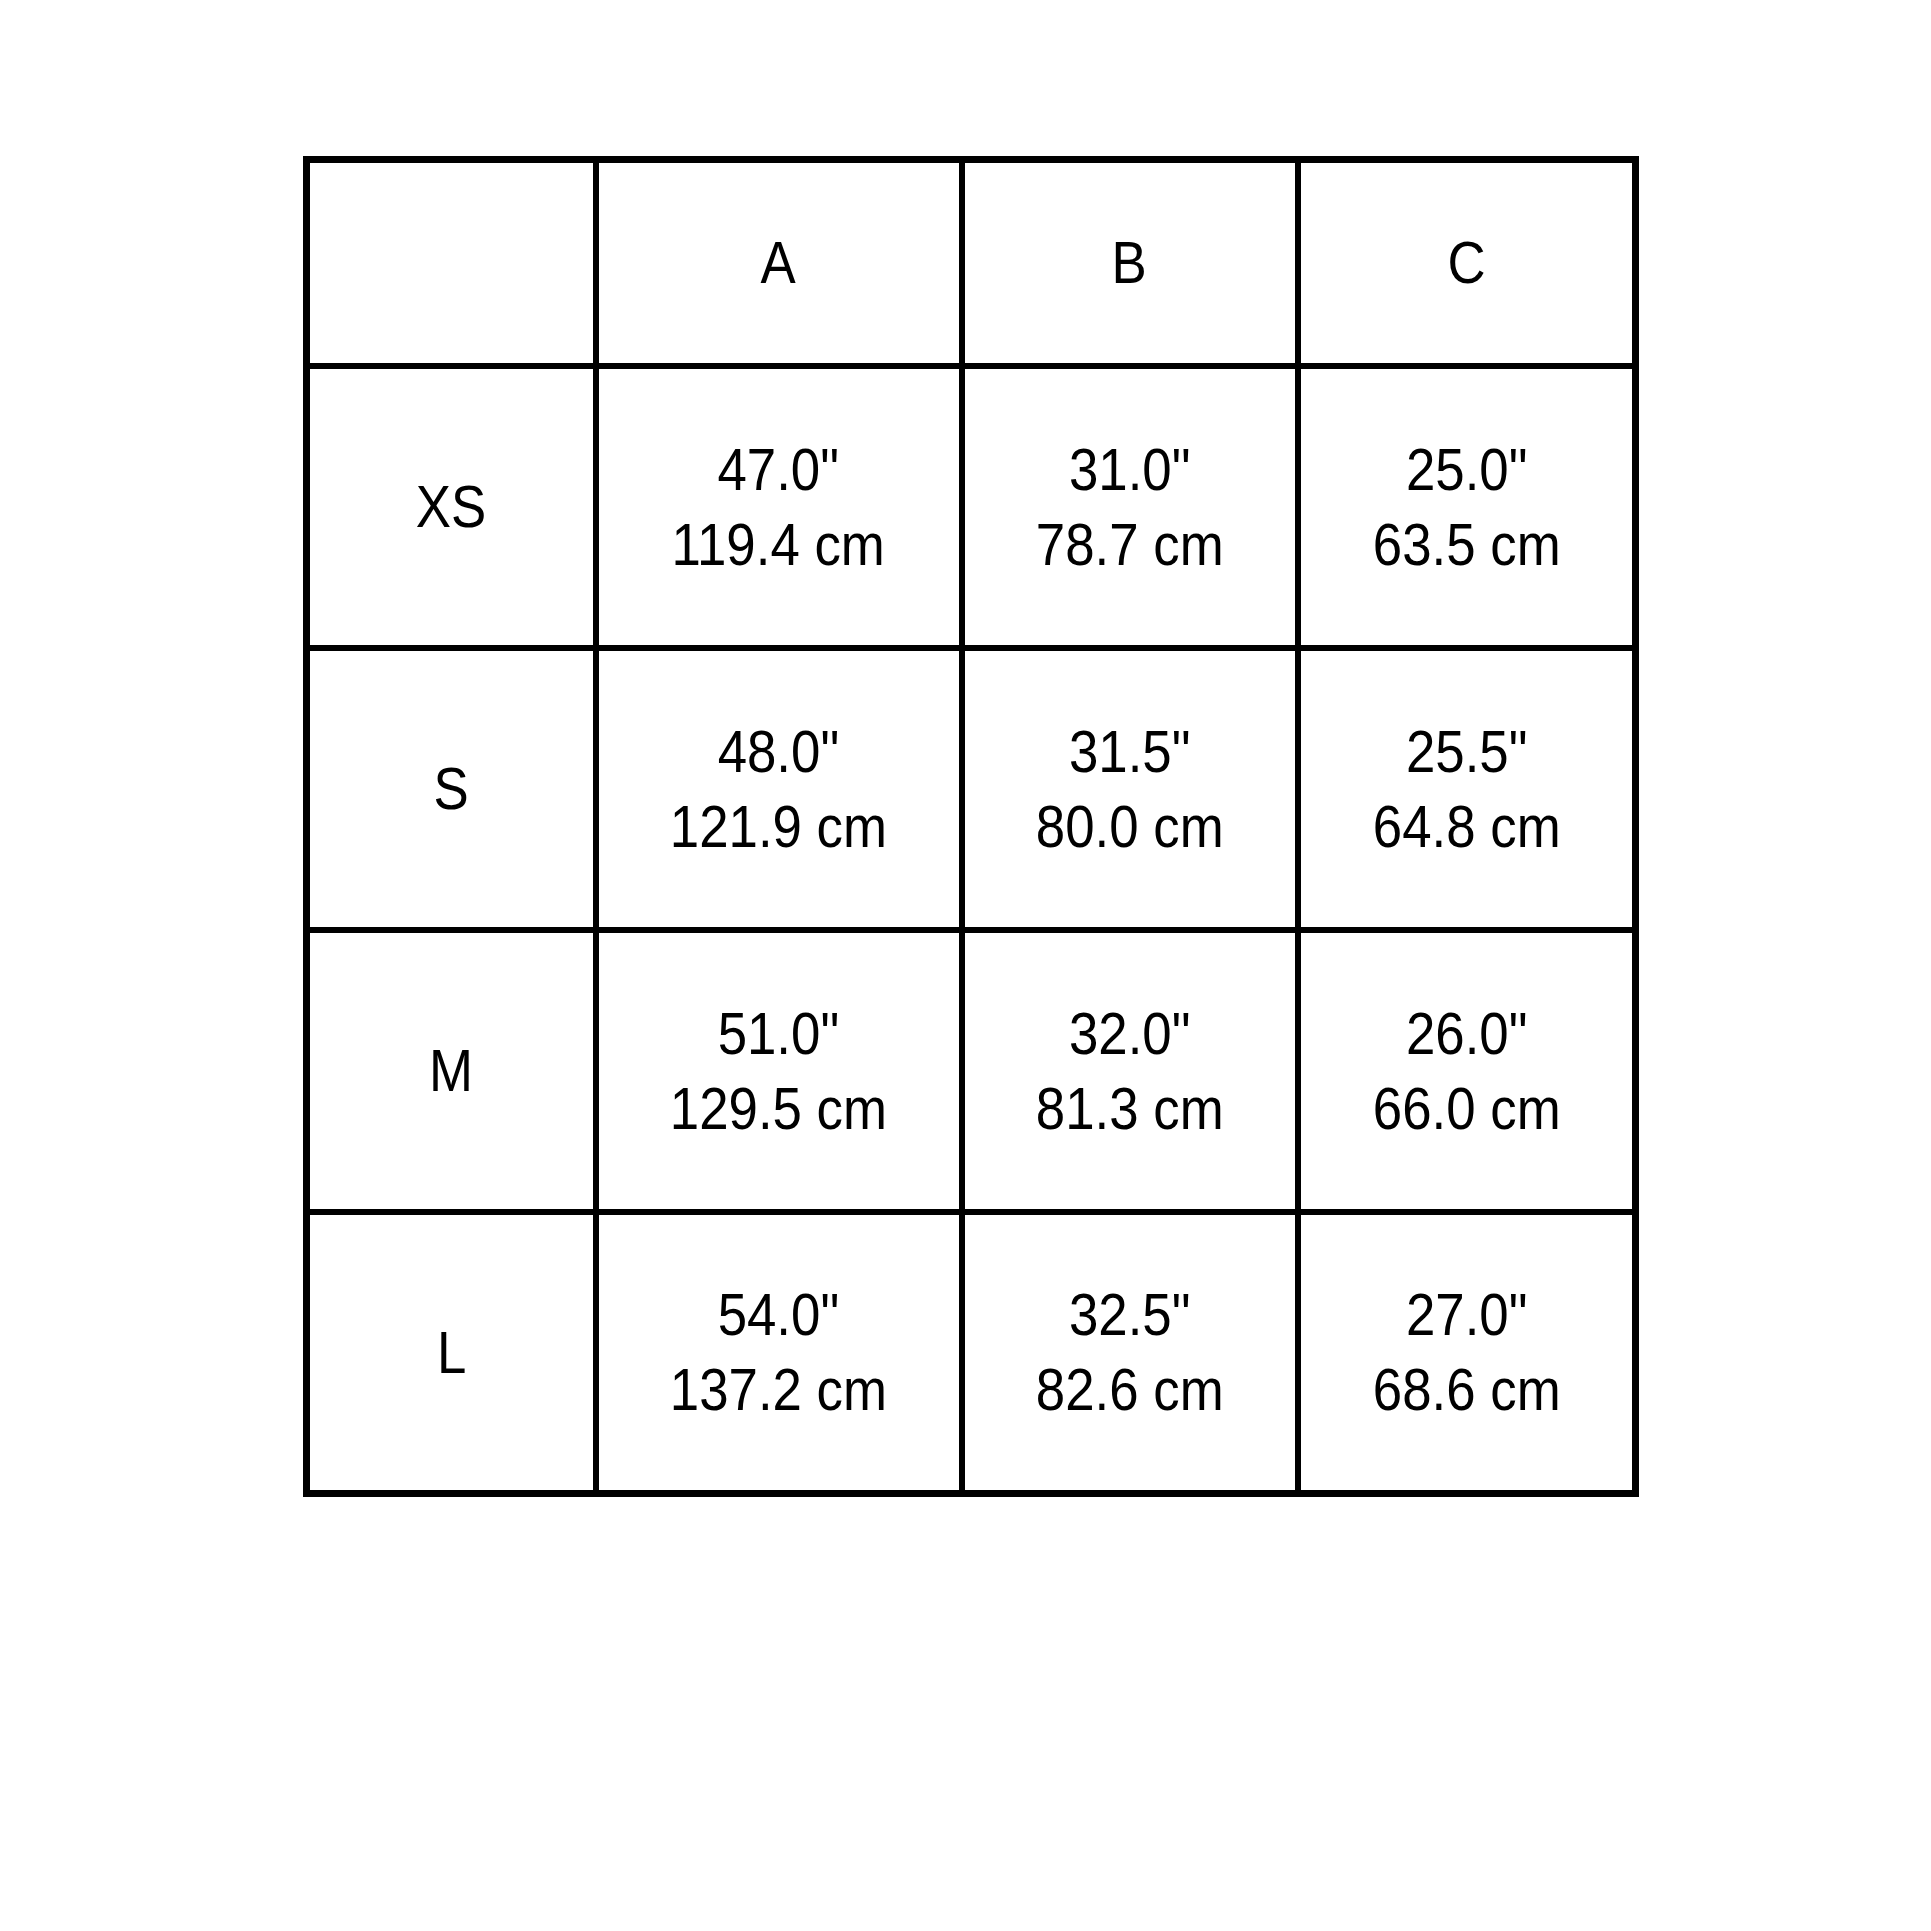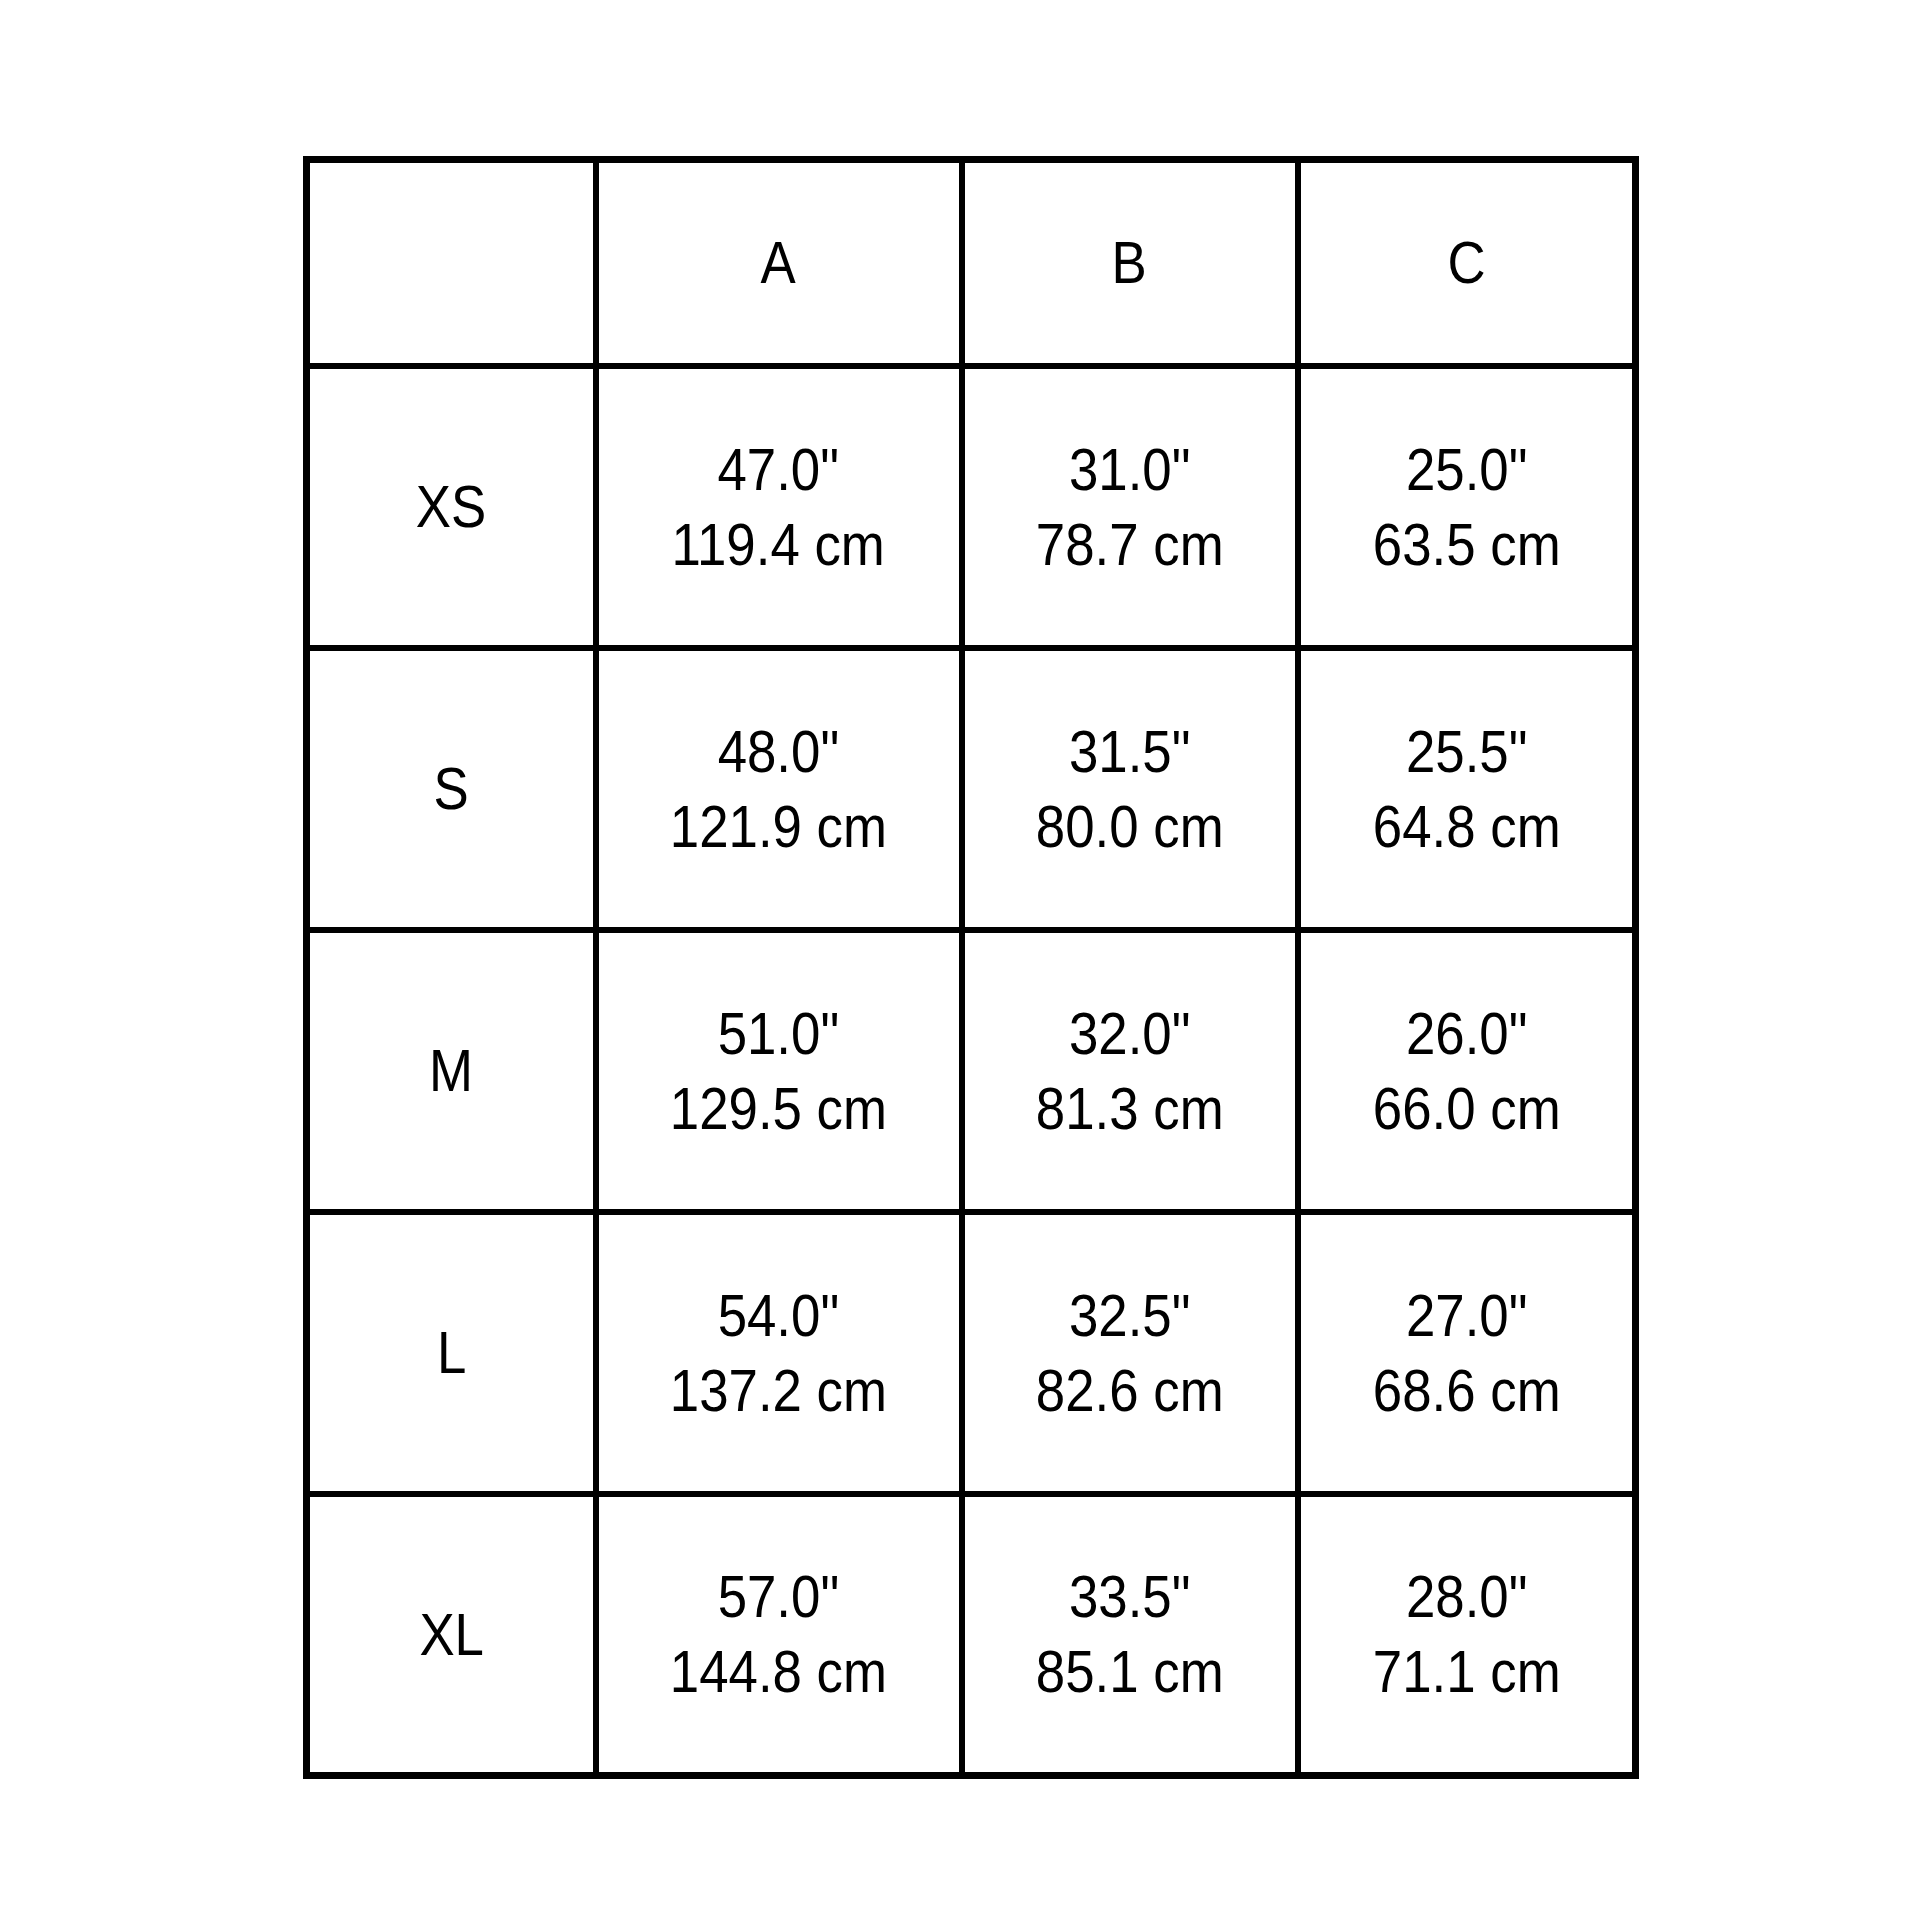--- a/index.html
+++ b/index.html
@@ -145,36 +145,15 @@
           <div class="cm-line">82.6 cm</div>
         </span>
       </td>
       <td class="measure">
         <span class="txt">
           <div class="in-line">27.0"</div>
           <div class="cm-line">68.6 cm</div>
         </span>
       </td>
     </tr>
-    <tr>
-      <th><span class="txt">XL</span></th>
-      <td class="measure">
-        <span class="txt">
-          <div class="in-line">57.0"</div>
-          <div class="cm-line">144.8 cm</div>
-        </span>
-      </td>
-      <td class="measure">
-        <span class="txt">
-          <div class="in-line">33.5"</div>
-          <div class="cm-line">85.1 cm</div>
-        </span>
-      </td>
-      <td class="measure">
-        <span class="txt">
-          <div class="in-line">28.0"</div>
-          <div class="cm-line">71.1 cm</div>
-        </span>
-      </td>
-    </tr>
   </tbody>
 </table>
 
 
 </body></html>

